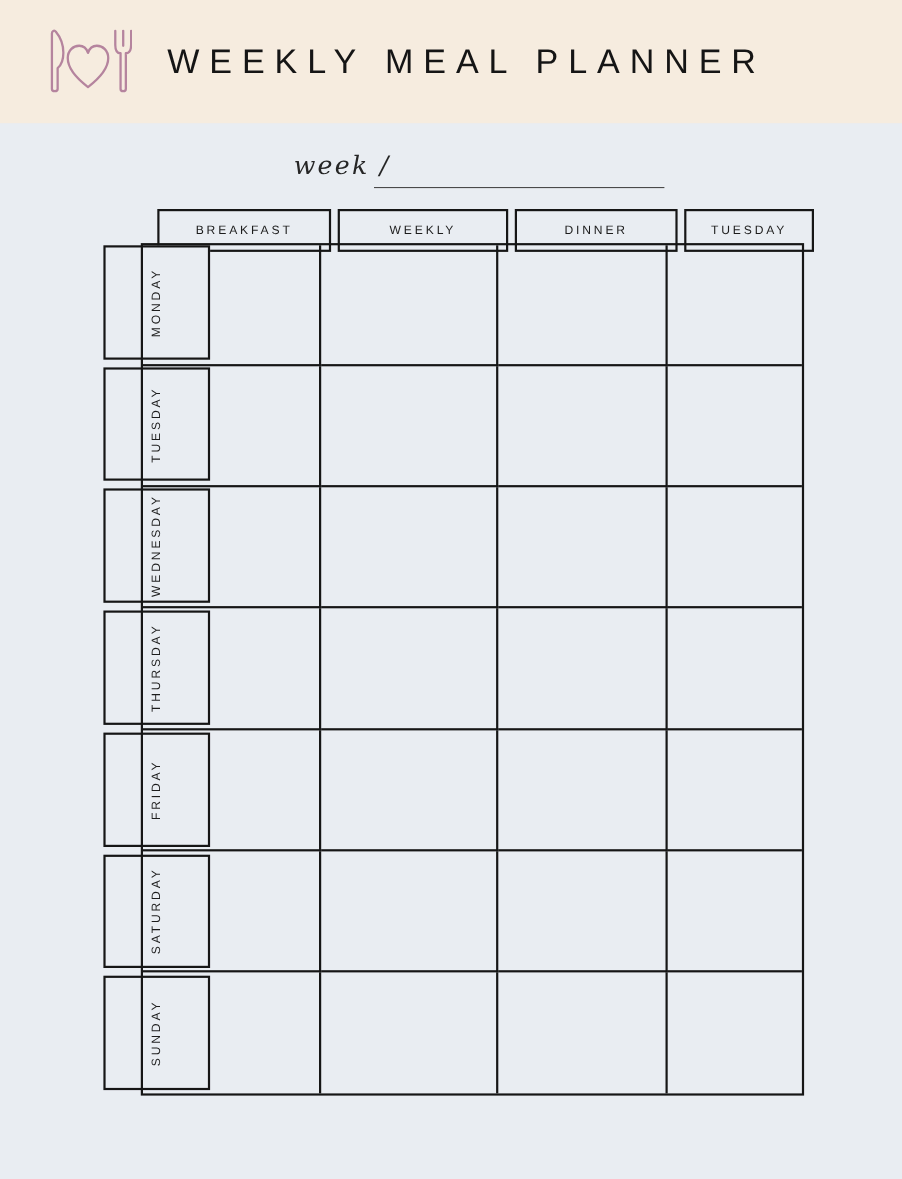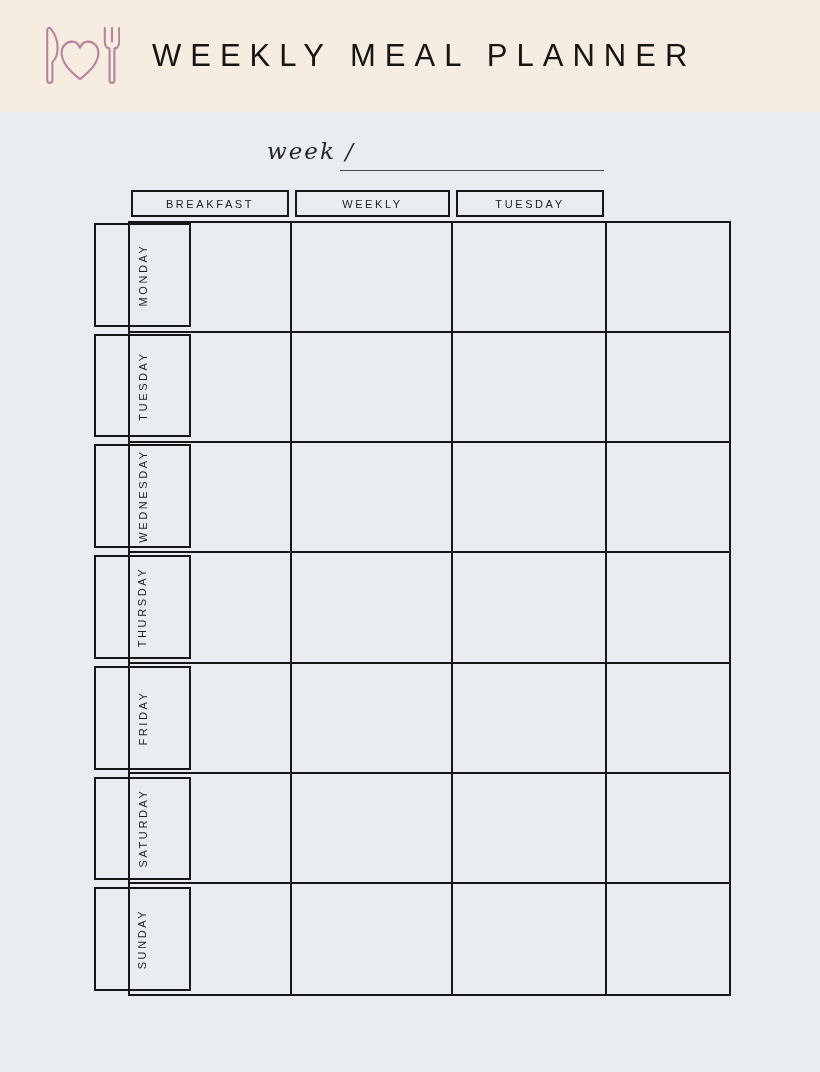--- a/index.html
+++ b/index.html
@@ -33,21 +33,21 @@
     font-family:"DejaVu Serif", serif; font-style:italic;
     font-size:23px; letter-spacing:2px; color:#262626;
   }
   .week-line {
     position:absolute; left:318px; top:38px; width:264px; height:0;
     border-bottom:1.5px solid #4a4a4a;
   }
 
   
   .column-headers {
-    position:absolute; left:128px; top:190px; width:603px; height:27px;
+    position:absolute; left:140px; top:190px; width:603px; height:39px;
     display:grid; grid-template-columns:164px 161px 154px 124px;
   }
   .hslot { display:flex; }
   .hbox {
     flex:1; margin:0 3px;
     border:2px solid var(--border-color, #161616);
     background: var(--body-bg, #e9edf2);
     display:flex; align-items:center; justify-content:center;
     font-size:11px; letter-spacing:2.6px; color:#1c1c1c;
   }
@@ -112,20 +112,23 @@
   </div>
 
   <div class="column-headers">
       <div class="hslot">
         <div class="hbox">BREAKFAST</div>
       </div>
       <div class="hslot">
         <div class="hbox">WEEKLY</div>
       </div>
       <div class="hslot">
+        <div class="hbox">DINNER</div>
+      </div>
+      <div class="hslot">
         <div class="hbox">TUESDAY</div>
       </div>
     </div>
 
   <div class="day-column">
       <div class="dslot">
         <div class="dbox">
           <span>MONDAY</span>
         </div>
       </div>

